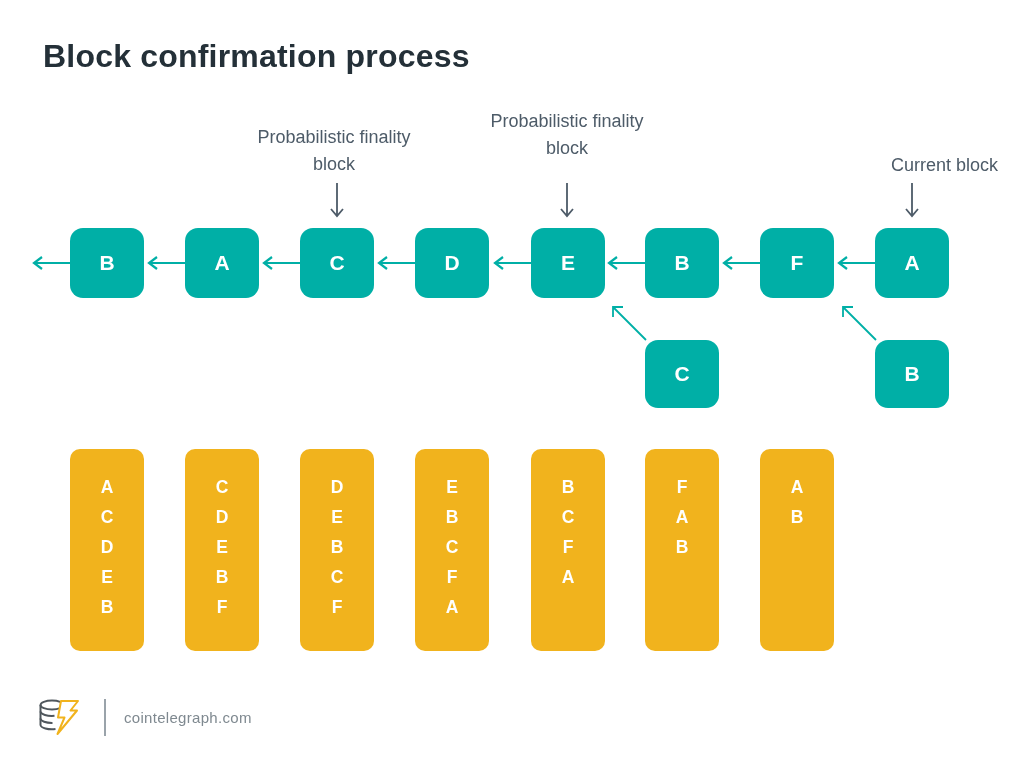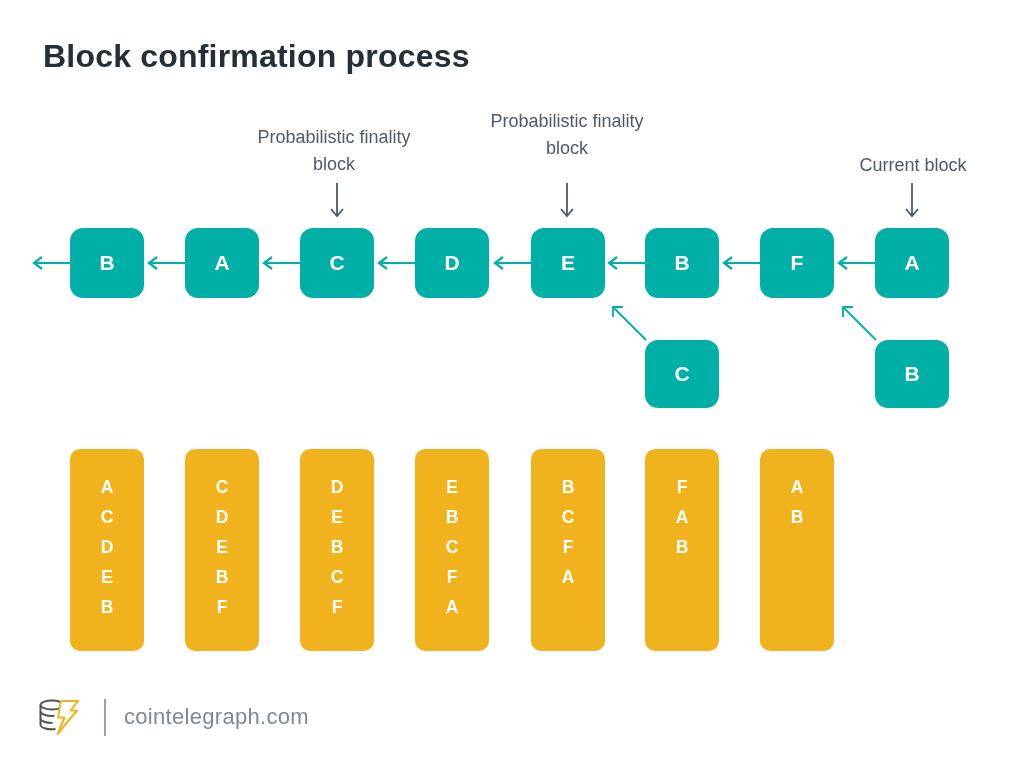--- a/index.html
+++ b/index.html
@@ -26,21 +26,21 @@
     margin: 0;
   }
   .ann-label {
     position: absolute;
     width: 170px;
     text-align: center;
     font-size: 18px;
     line-height: 27px;
     color: var(--label, #4D5B68);
   }
-  .ann-label.single { white-space: nowrap; }
+  .ann-label.single { white-space: nowrap; text-align: right; }
   .arrow-svg { position: absolute; display: block; }
   .block {
     position: absolute;
     width: 74px;
     height: 70px;
     top: 228px;
     border-radius: 13px;
     background: var(--teal, #00AFA6);
     display: flex;
     align-items: center;
@@ -81,21 +81,21 @@
     align-items: center;
   }
   .footer-divider {
     width: 2px;
     height: 37px;
     background: #9AA3AA;
     margin-left: 22px;
     margin-right: 18px;
   }
   .footer-site {
-    font-size: 22px;
+    font-size: 15px;
     color: var(--footer-text, #7F8990);
     letter-spacing: 0.3px;
   }
 </style>
 </head>
 <body style="--teal: #00AFA6; --yellow: #F1B31D; --title: #243038; --label: #4D5B68; --arrow-dark: #4D5B68; --footer-text: #7F8990;">
 
 <div class="canvas">
 
   <h1 class="title">Block confirmation process</h1>

